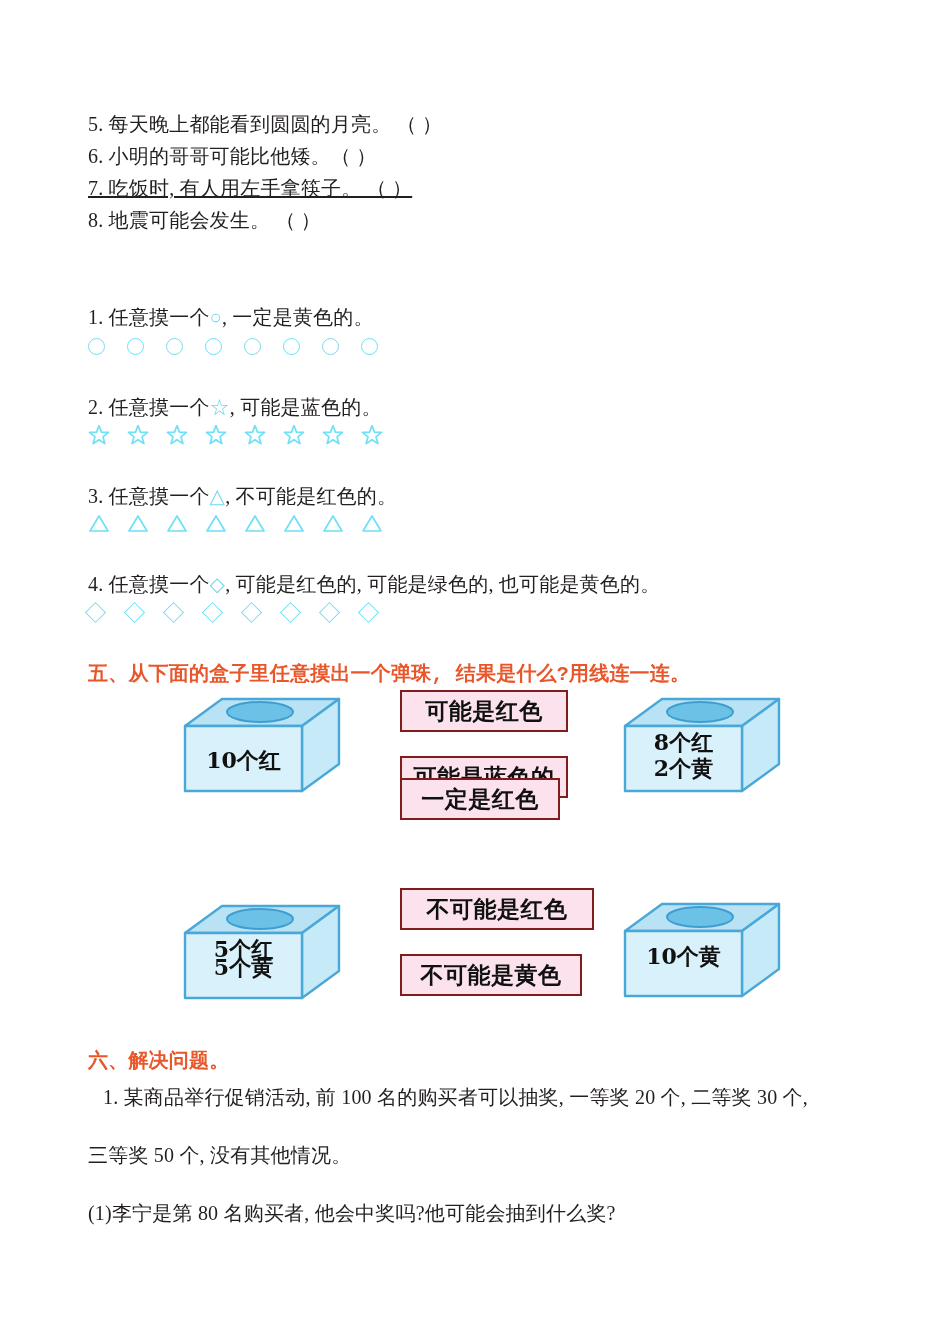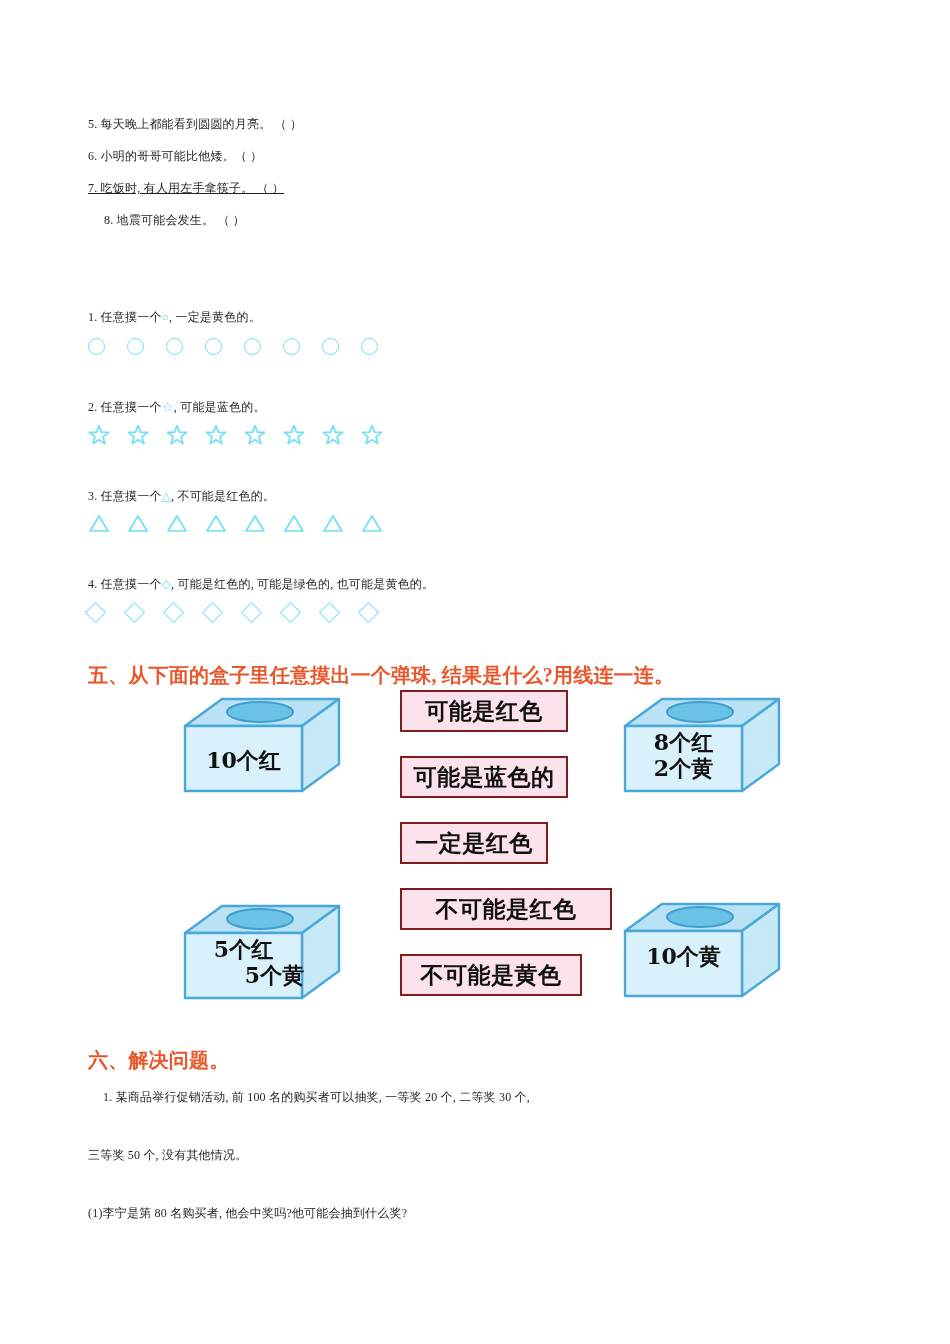--- a/index.html
+++ b/index.html
@@ -18,21 +18,21 @@
   .page {
     position: absolute;
     left: 0; top: 0;
     width: 950px;
     height: 1344px;
   }
 
   
   .q-line {
     position: absolute;
-    font-size: 12px;
+    font-size: 20px;
     line-height: 28px;
     white-space: nowrap;
     letter-spacing: 0.2px;
   }
   .sec-head {
     position: absolute;
     font-size: 20px;
     line-height: 28px;
     color: #e8562a;
     font-weight: 700;
@@ -101,21 +101,21 @@
   }
 </style>
 </head>
 <body>
 
 <div class="page">
 
   <div class="q-line" style="left:88px; top:110px;">5. 每天晚上都能看到圆圆的月亮。 （      ）</div>
   <div class="q-line" style="left:88px; top:142px;">6. 小明的哥哥可能比他矮。（      ）</div>
   <div class="q-line" style="left:88px; top:174px;text-decoration:underline;">7. 吃饭时, 有人用左手拿筷子。 （      ）</div>
-  <div class="q-line" style="left:88px; top:206px;margin-left:16px;">8. 地震可能会发生。     （      ）</div>
+  <div class="q-line" style="left:88px; top:206px;">8. 地震可能会发生。     （      ）</div>
 
 
   <div class="q-line" style="left:88px; top:303px;">
     <span>1. 任意摸一个</span><span class="inline-shape">○</span><span>, 一定是黄色的。</span>
   </div>
   <div class="shape-row" style="left:88px; top:331px;" id="row-circle">
       <span class="shape-cell">
         <span class="sh-circle"></span>
       </span>
       <span class="shape-cell">
@@ -288,21 +288,21 @@
         <span class="sh-diamond"></span>
       </span>
       <span class="shape-cell">
         <span class="sh-diamond"></span>
       </span>
       <span class="shape-cell">
         <span class="sh-diamond"></span>
       </span>
     </div>
 
-  <div class="sec-head" style="left:88px; top:661px;">五、从下面的盒子里任意摸出一个弹珠, 结果是什么?用线连一连。</div>
+  <div class="sec-head" style="left:88px; top:661px;font-family:Liberation Mono, monospace;">五、从下面的盒子里任意摸出一个弹珠, 结果是什么?用线连一连。</div>
 
   <div class="box-wrap" style="left:182px; top:696px;">
     <svg width="160" height="98" viewBox="0 0 160 98">
       <polygon points="3,30 40,3 157,3 120,30" fill="#b9e3f4" stroke="#4aa8d8" stroke-width="2.4" stroke-linejoin="round"></polygon>
       <polygon points="120,30 157,3 157,68 120,95" fill="#c7eaf8" stroke="#4aa8d8" stroke-width="2.4" stroke-linejoin="round"></polygon>
       <polygon points="3,30 120,30 120,95 3,95" fill="#d8f1fb" stroke="#4aa8d8" stroke-width="2.4" stroke-linejoin="round"></polygon>
       <ellipse cx="78" cy="16" rx="33" ry="10" fill="#6cc2e6" stroke="#3f9ed0" stroke-width="2"></ellipse>
     </svg>
     <div class="box-label" style="top:52px; left:3px; width:117px;">10个红</div>
   </div>
@@ -319,37 +319,37 @@
   </div>
 
   <div class="box-wrap" style="left:182px; top:903px;">
     <svg width="160" height="98" viewBox="0 0 160 98">
       <polygon points="3,30 40,3 157,3 120,30" fill="#b9e3f4" stroke="#4aa8d8" stroke-width="2.4" stroke-linejoin="round"></polygon>
       <polygon points="120,30 157,3 157,68 120,95" fill="#c7eaf8" stroke="#4aa8d8" stroke-width="2.4" stroke-linejoin="round"></polygon>
       <polygon points="3,30 120,30 120,95 3,95" fill="#d8f1fb" stroke="#4aa8d8" stroke-width="2.4" stroke-linejoin="round"></polygon>
       <ellipse cx="78" cy="16" rx="33" ry="10" fill="#6cc2e6" stroke="#3f9ed0" stroke-width="2"></ellipse>
     </svg>
     <div class="box-label" style="top:34px; left:3px; width:117px;">5个红</div>
-    <div class="box-label" style="top:60px; left:3px; width:117px;padding-left:31px;">5个黄</div>
+    <div class="box-label" style="top:52px; left:3px; width:117px;">5个黄</div>
   </div>
 
   <div class="box-wrap" style="left:622px; top:901px;">
     <svg width="160" height="98" viewBox="0 0 160 98">
       <polygon points="3,30 40,3 157,3 120,30" fill="#b9e3f4" stroke="#4aa8d8" stroke-width="2.4" stroke-linejoin="round"></polygon>
       <polygon points="120,30 157,3 157,68 120,95" fill="#c7eaf8" stroke="#4aa8d8" stroke-width="2.4" stroke-linejoin="round"></polygon>
       <polygon points="3,30 120,30 120,95 3,95" fill="#d8f1fb" stroke="#4aa8d8" stroke-width="2.4" stroke-linejoin="round"></polygon>
       <ellipse cx="78" cy="16" rx="33" ry="10" fill="#6cc2e6" stroke="#3f9ed0" stroke-width="2"></ellipse>
     </svg>
     <div class="box-label" style="top:43px; left:3px; width:117px;">10个黄</div>
   </div>
 
   <div class="opt-box" style="left:400px; top:690px; width:168px;">可能是红色</div>
   <div class="opt-box" style="left:400px; top:756px; width:168px;">可能是蓝色的</div>
-  <div class="opt-box" style="left:400px; top:822px; width:148px;">一定是红色</div>
-  <div class="opt-box" style="left:400px; top:888px; width:212px;">不可能是红色</div>
+  <div class="opt-box" style="left:400px; top:778px; width:160px;">一定是红色</div>
+  <div class="opt-box" style="left:400px; top:888px; width:194px;">不可能是红色</div>
   <div class="opt-box" style="left:400px; top:954px; width:182px;">不可能是黄色</div>
 
   <div class="sec-head" style="left:88px; top:1046px;">六、解决问题。</div>
   <div class="q-line" style="left:103px; top:1083px;">1. 某商品举行促销活动, 前 100 名的购买者可以抽奖, 一等奖 20 个, 二等奖 30 个,</div>
   <div class="q-line" style="left:88px; top:1141px;">三等奖 50 个, 没有其他情况。</div>
   <div class="q-line" style="left:88px; top:1199px;">(1)李宁是第 80 名购买者, 他会中奖吗?他可能会抽到什么奖?</div>
 
 </div>
 
 </body></html>

